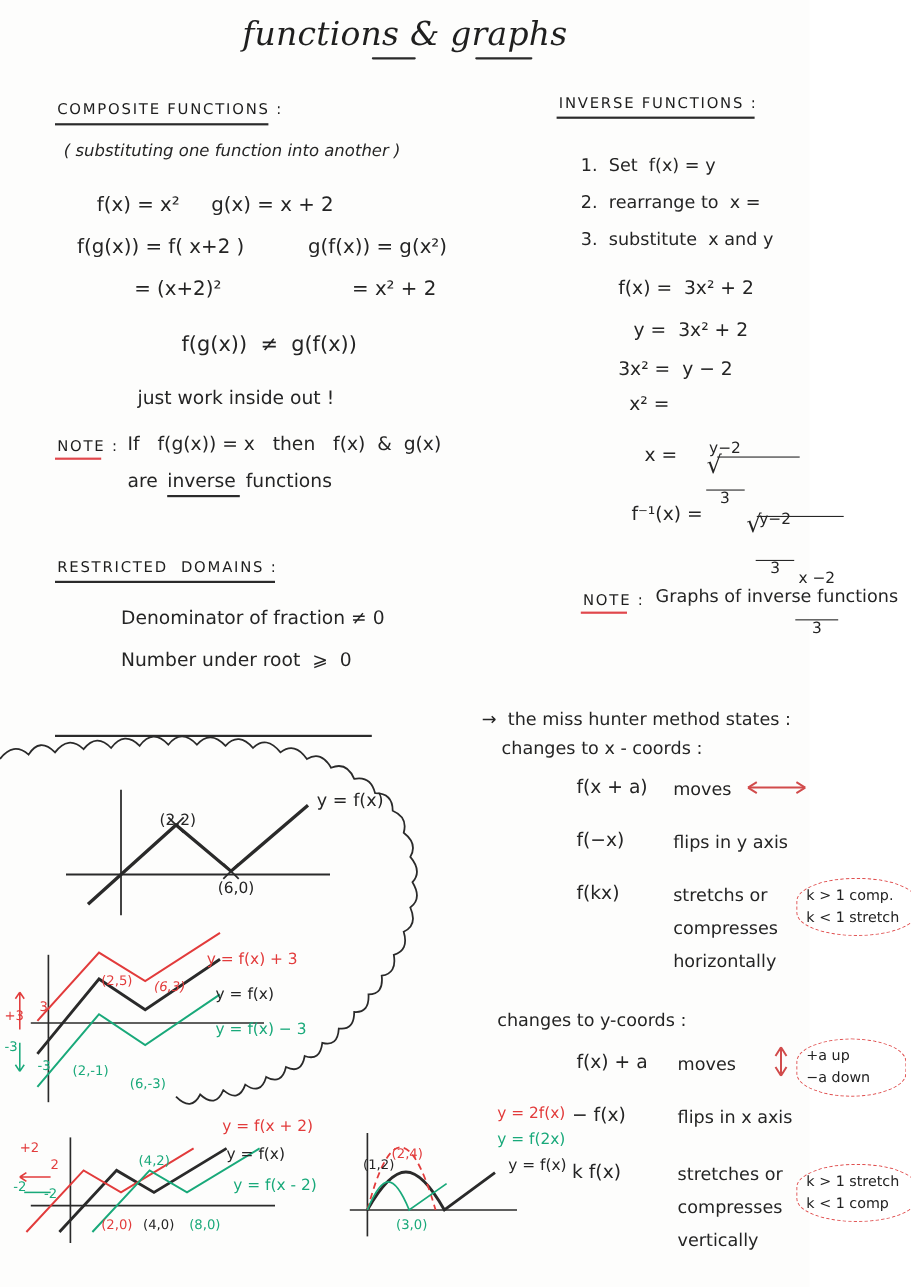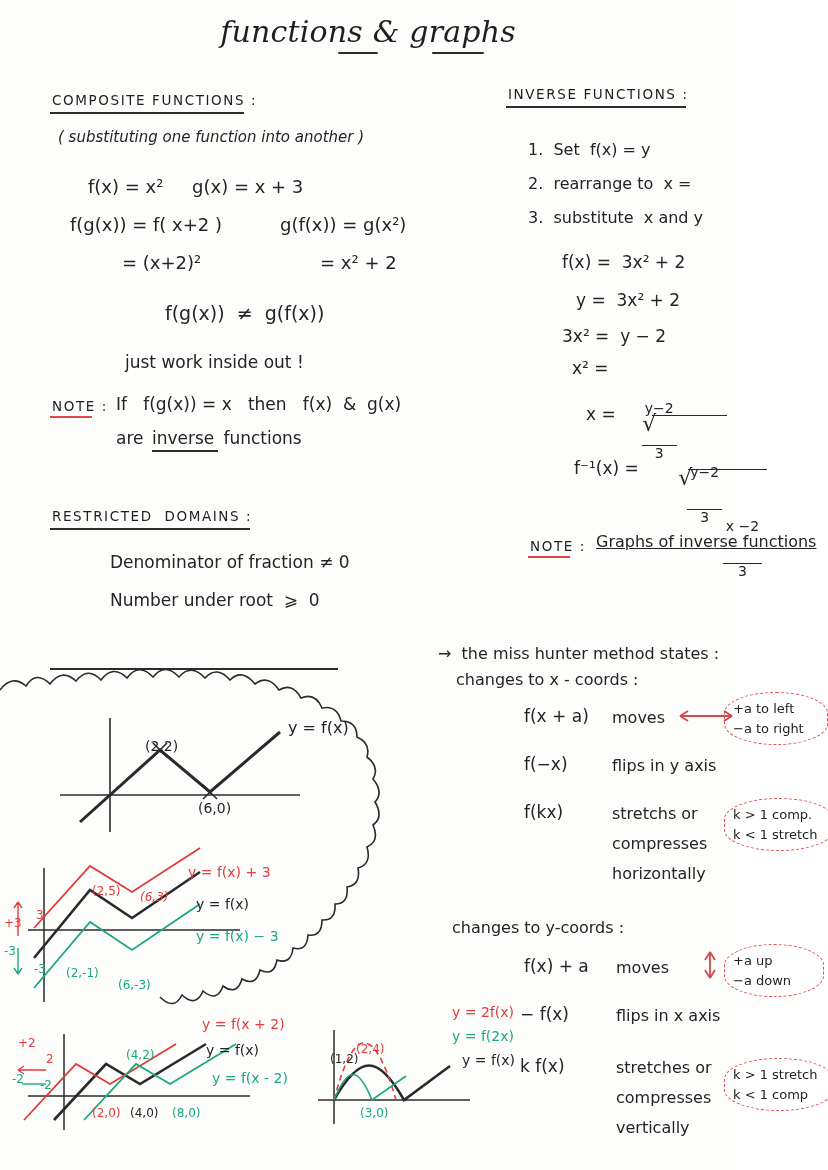--- a/index.html
+++ b/index.html
@@ -122,21 +122,21 @@
 
   <div class="title hw">functions &amp; graphs</div>
   <div class="title-underline" style="left:338px;width:40px;"></div>
   <div class="title-underline" style="left:432px;width:52px;"></div>
 
   <div class="head" style="left:52px;top:92px;">COMPOSITE FUNCTIONS :</div>
   <div class="underline" style="left:50px;top:112px;width:194px;"></div>
 
   <div class="ln it" style="left:58px;top:128px;font-size:15px;">( substituting one function into another )</div>
 
-  <div class="ln" style="left:88px;top:176px;font-size:18px;">f(x) = x²     g(x) = x + 3</div>
+  <div class="ln" style="left:88px;top:176px;font-size:18px;">f(x) = x²     g(x) = x + 2</div>
   <div class="ln" style="left:70px;top:214px;font-size:18px;">f(g(x)) = f( x+2 )</div>
   <div class="ln" style="left:122px;top:252px;font-size:18px;">= (x+2)²</div>
   <div class="ln" style="left:280px;top:214px;font-size:18px;">g(f(x)) = g(x²)</div>
   <div class="ln" style="left:320px;top:252px;font-size:18px;">= x² + 2</div>
   <div class="ln" style="left:165px;top:302px;font-size:19px;">f(g(x))  ≠  g(f(x))</div>
   <div class="ln" style="left:125px;top:352px;font-size:17px;">just work inside out !</div>
 
   <div class="head" style="left:52px;top:398px;">NOTE :</div>
   <div class="underline red" style="left:50px;top:416px;width:42px;"></div>
   <div class="ln" style="left:116px;top:394px;font-size:17px;">If   f(g(x)) = x   then   f(x)  &amp;  g(x)</div>
@@ -184,21 +184,21 @@
     <span class="sqrt"><span class="body">
       <span class="frac">
         <span class="num">x −2</span>
         <span class="den">3</span>
       </span>
     </span></span>
   </div>
 
   <div class="head" style="left:530px;top:538px;">NOTE :</div>
   <div class="underline red" style="left:528px;top:556px;width:42px;"></div>
-  <div class="ln" style="left:596px;top:532px;font-size:16px;text-decoration:underline;">Graphs of inverse functions</div>
+  <div class="ln" style="left:596px;top:532px;font-size:16px;">Graphs of inverse functions</div>
 
   <div class="underline" style="left:50px;top:668px;width:288px;"></div>
 
   <svg class="graphblock" style="left:0px;top:660px;width:500px;height:500px;">
     <path d="M0,30 q12,-16 26,-4 q10,-16 24,-2 q12,-16 26,-3 q12,-15 25,-1
              q12,-16 26,-2 q12,-16 26,-1 q12,-15 26,0 q12,-14 26,1 q12,-13 25,2
              q12,-12 25,4 q13,-10 24,6 q13,-8 22,8 q14,-6 21,10 q15,-3 19,13
              q16,0 16,16 q14,6 10,20 q13,10 6,22 q11,13 2,23 q9,15 -2,23
              q7,16 -6,22 q5,17 -9,21 q3,17 -11,19 q2,17 -12,17 q1,17 -13,16
              q0,17 -14,15 q-1,17 -15,13 q-2,17 -16,12 q-3,17 -17,10 q-4,17 -18,9
@@ -274,22 +274,20 @@
 
   <div class="ln" style="left:438px;top:644px;font-size:16px;">→  the miss hunter method states :</div>
   <div class="ln" style="left:456px;top:670px;font-size:16px;">changes to x - coords :</div>
 
   <div class="ln" style="left:524px;top:706px;font-size:17px;">f(x + a)</div>
   <div class="ln" style="left:612px;top:708px;font-size:16px;">moves</div>
   <svg class="graphblock" style="left:676px;top:706px;width:62px;height:20px;">
     <line x1="4" y1="10" x2="56" y2="10" stroke="#d14b4b" stroke-width="1.8"></line>
     <path d="M4,10 l8,-5 M4,10 l8,5 M56,10 l-8,-5 M56,10 l-8,5" stroke="#d14b4b" stroke-width="1.8" fill="none"></path>
   </svg>
-  <div class="bubble" style="left:724px;top:692px;width:86px;">+a to left
-−a to right</div>
 
   <div class="ln" style="left:524px;top:754px;font-size:17px;">f(−x)</div>
   <div class="ln" style="left:612px;top:756px;font-size:16px;">flips in y axis</div>
 
   <div class="ln" style="left:524px;top:802px;font-size:17px;">f(kx)</div>
   <div class="ln" style="left:612px;top:804px;font-size:16px;">stretchs or</div>
   <div class="ln" style="left:612px;top:834px;font-size:16px;">compresses</div>
   <div class="ln" style="left:612px;top:864px;font-size:16px;">horizontally</div>
   <div class="bubble" style="left:724px;top:798px;width:92px;">k &gt; 1 comp.
 k &lt; 1 stretch</div>

